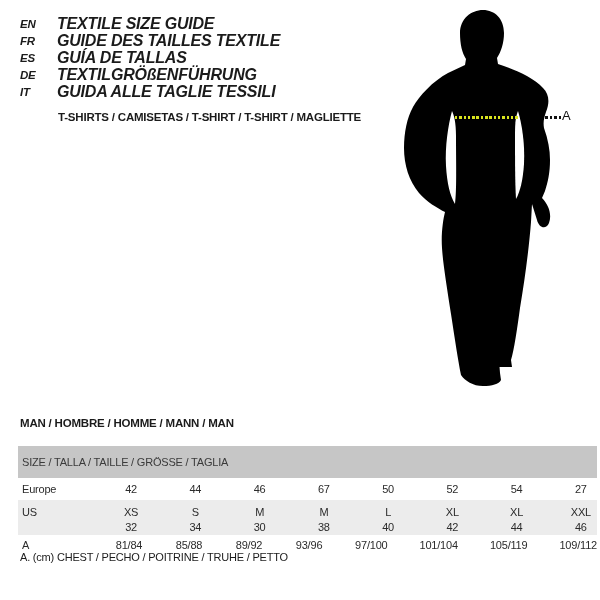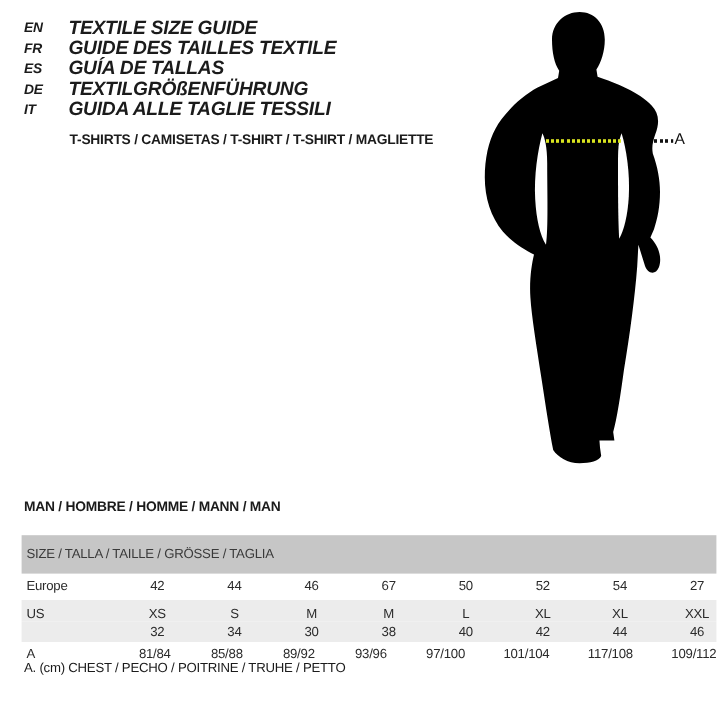--- a/index.html
+++ b/index.html
@@ -193,18 +193,18 @@
   </div>
 
   <div class="t-row r-a">
     <span class="row-label">A</span>
     <span class="cell">81/84</span>
     <span class="cell">85/88</span>
     <span class="cell">89/92</span>
     <span class="cell">93/96</span>
     <span class="cell">97/100</span>
     <span class="cell">101/104</span>
-    <span class="cell">117/108</span>
+    <span class="cell">105/119</span>
     <span class="cell">109/112</span>
   </div>
 </div>
 
 <div class="footnote">A. (cm) CHEST / PECHO / POITRINE / TRUHE / PETTO</div>
 
 </body></html>

